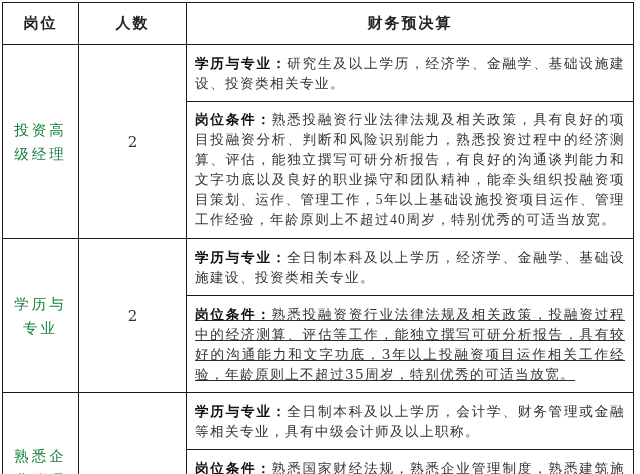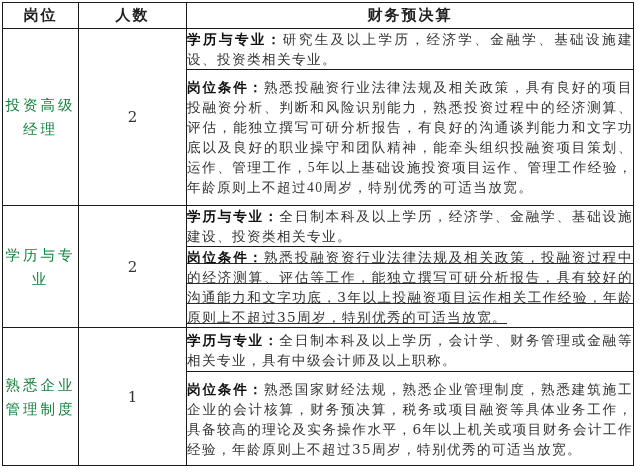--- a/index.html
+++ b/index.html
@@ -1,20 +1,20 @@
 <!DOCTYPE html>
 <html><head>
 <meta charset="utf-8">
 <style>
   html, body { margin: 0; padding: 0; background: #ffffff; }
   body { width: 640px; height: 474px; overflow: hidden; position: relative;
          font-family: "DejaVu Serif", "Liberation Serif", serif; color: #2a2a2a; }
   table.jobs { position: absolute; left: 2px; top: 2px; width: 631px; border-collapse: collapse;
                table-layout: fixed; }
-  table.jobs td, table.jobs th { border: 1.5px solid #1a1a1a; padding: 0; vertical-align: middle; }
+  table.jobs td, table.jobs th { border: 1.5px solid #1a1a1a; padding: 8px; vertical-align: middle; }
   th { font-weight: bold; font-size: 15px; height: 25px; text-align: center; color: #222; letter-spacing: 2px; }
   col.c1 { width: 76px; } col.c2 { width: 108px; } col.c3 { width: 447px; }
   .pos { text-align: center; font-size: 14.5px; line-height: 24px; letter-spacing: 3px; color: #15803d; padding: 0 4px; }
   .num { text-align: center; font-size: 15px; color: #333; }
   .req { padding: 1px 4px 1px 4px; font-size: 13.6px; line-height: 20px; text-align: justify;
          letter-spacing: 1.4px; color: #333; }
   .req b { color: #111; font-weight: bold; }
   .r1a { height: 34px; } .r1b { height: 136px; font-family: Liberation Serif, serif; }
   .r2a { height: 34px; } .r2b { height: 78px; text-decoration: underline; }
   .r3a { height: 44px; } .r3b { height: 94px; margin-top: 18px; }

